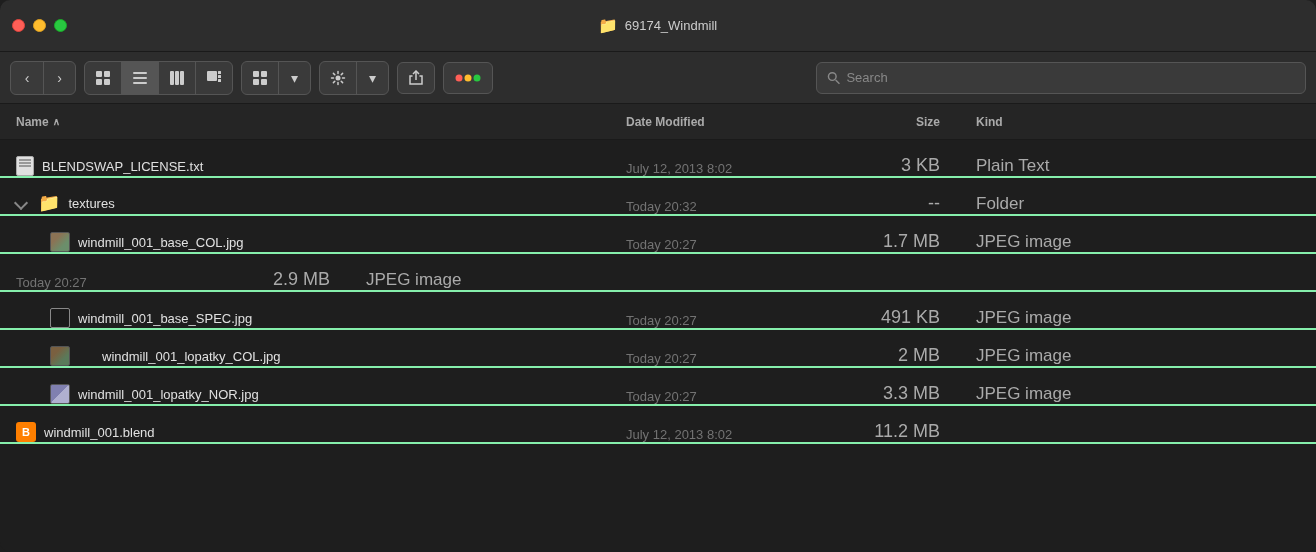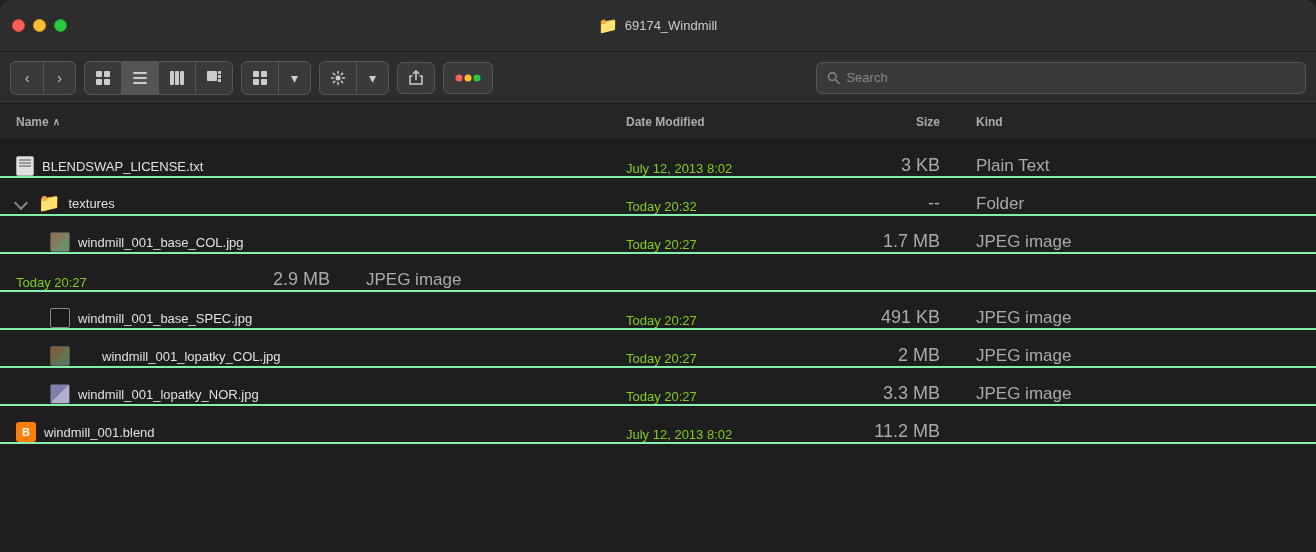--- a/index.html
+++ b/index.html
@@ -178,21 +178,21 @@
       display: flex;
       align-items: center;
       gap: 8px;
       padding: 0 16px;
       color: #e0e0e0;
       font-size: 13px;
     }
 
     .file-date-cell {
       width: 220px;
-      color: #84cc16;
+      color: #737373;
       font-size: 13px;
       padding: 0 16px;
     }
 
     .file-size-cell {
       width: 130px;
       color: #aaa;
       font-size: 18px;
       text-align: right;
       padding: 0 20px 0 0;

